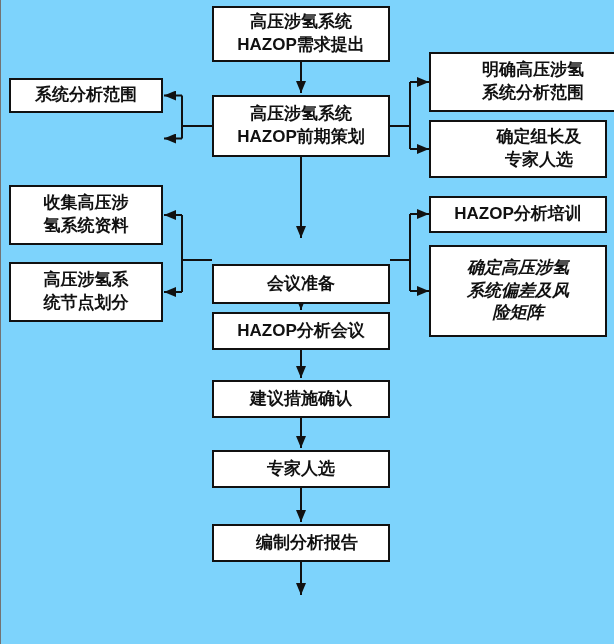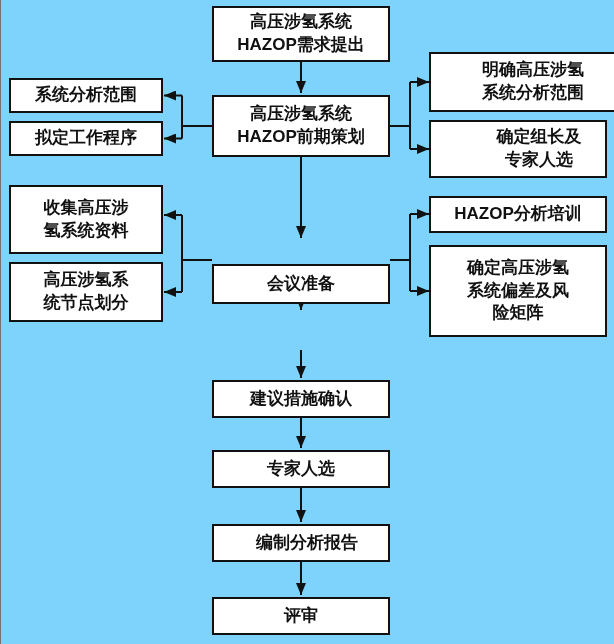--- a/index.html
+++ b/index.html
@@ -45,27 +45,27 @@
   #n-c1 { left:211px; top:95px;  width:178px; height:62px; }
   #n-c2 { left:211px; top:240px; width:178px; height:40px;margin-top:24px; }
   #n-c3 { left:211px; top:312px; width:178px; height:38px; }
   #n-c4 { left:211px; top:380px; width:178px; height:38px; }
   #n-c5 { left:211px; top:450px; width:178px; height:38px; }
   #n-c6 { left:211px; top:524px; width:178px; height:38px;padding-left:16px; }
   #n-c7 { left:211px; top:597px; width:178px; height:38px; }
   
   #n-l0 { left:8px; top:78px;  width:154px; height:35px; }
   #n-l1 { left:8px; top:121px; width:154px; height:35px; }
-  #n-l2 { left:8px; top:185px; width:154px; height:69px; }
+  #n-l2 { left:8px; top:185px; width:154px; height:60px; }
   #n-l3 { left:8px; top:262px; width:154px; height:60px; }
   
   #n-r0 { left:428px; top:52px;  width:208px; height:60px; }
   #n-r1 { left:428px; top:120px; width:178px; height:58px;padding-left:46px; }
   #n-r2 { left:428px; top:196px; width:178px; height:37px; }
-  #n-r3 { left:428px; top:245px; width:178px; height:92px; }
+  #n-r3 { left:428px; top:245px; width:178px; height:92px;font-style:italic; }
 </style>
 </head>
 <body>
 
 <div id="flowchart">
 
   <svg id="arrow-layer" width="614" height="644" viewBox="0 0 614 644">
     <defs>
       <marker id="ah" markerUnits="userSpaceOnUse" markerWidth="12" markerHeight="10" refX="12" refY="5" orient="auto">
         <path d="M0,0 L12,5 L0,10 Z" fill="#111111"></path>
@@ -101,27 +101,26 @@
       <path d="M409,214 H428" marker-end="url(#ah)"></path>
       <path d="M409,291 H428" marker-end="url(#ah)"></path>
     </g>
   </svg>
 
   <div class="node" id="n-c0">高压涉氢系统
 HAZOP需求提出</div>
   <div class="node" id="n-c1">高压涉氢系统
 HAZOP前期策划</div>
   <div class="node" id="n-c2">会议准备</div>
+  <div class="node" id="n-c3">HAZOP分析会议</div>
   <div class="node" id="n-c4">建议措施确认</div>
   <div class="node" id="n-c5">专家人选</div>
   <div class="node" id="n-c6">编制分析报告</div>
-  <div class="node" id="n-c7">评审</div>
 
   <div class="node" id="n-l0">系统分析范围</div>
-  <div class="node" id="n-l1">拟定工作程序</div>
   <div class="node" id="n-l2">收集高压涉
 氢系统资料</div>
   <div class="node" id="n-l3">高压涉氢系
 统节点划分</div>
 
   <div class="node" id="n-r0">明确高压涉氢
 系统分析范围</div>
   <div class="node" id="n-r1">确定组长及
 专家人选</div>
   <div class="node" id="n-r2">HAZOP分析培训</div>

